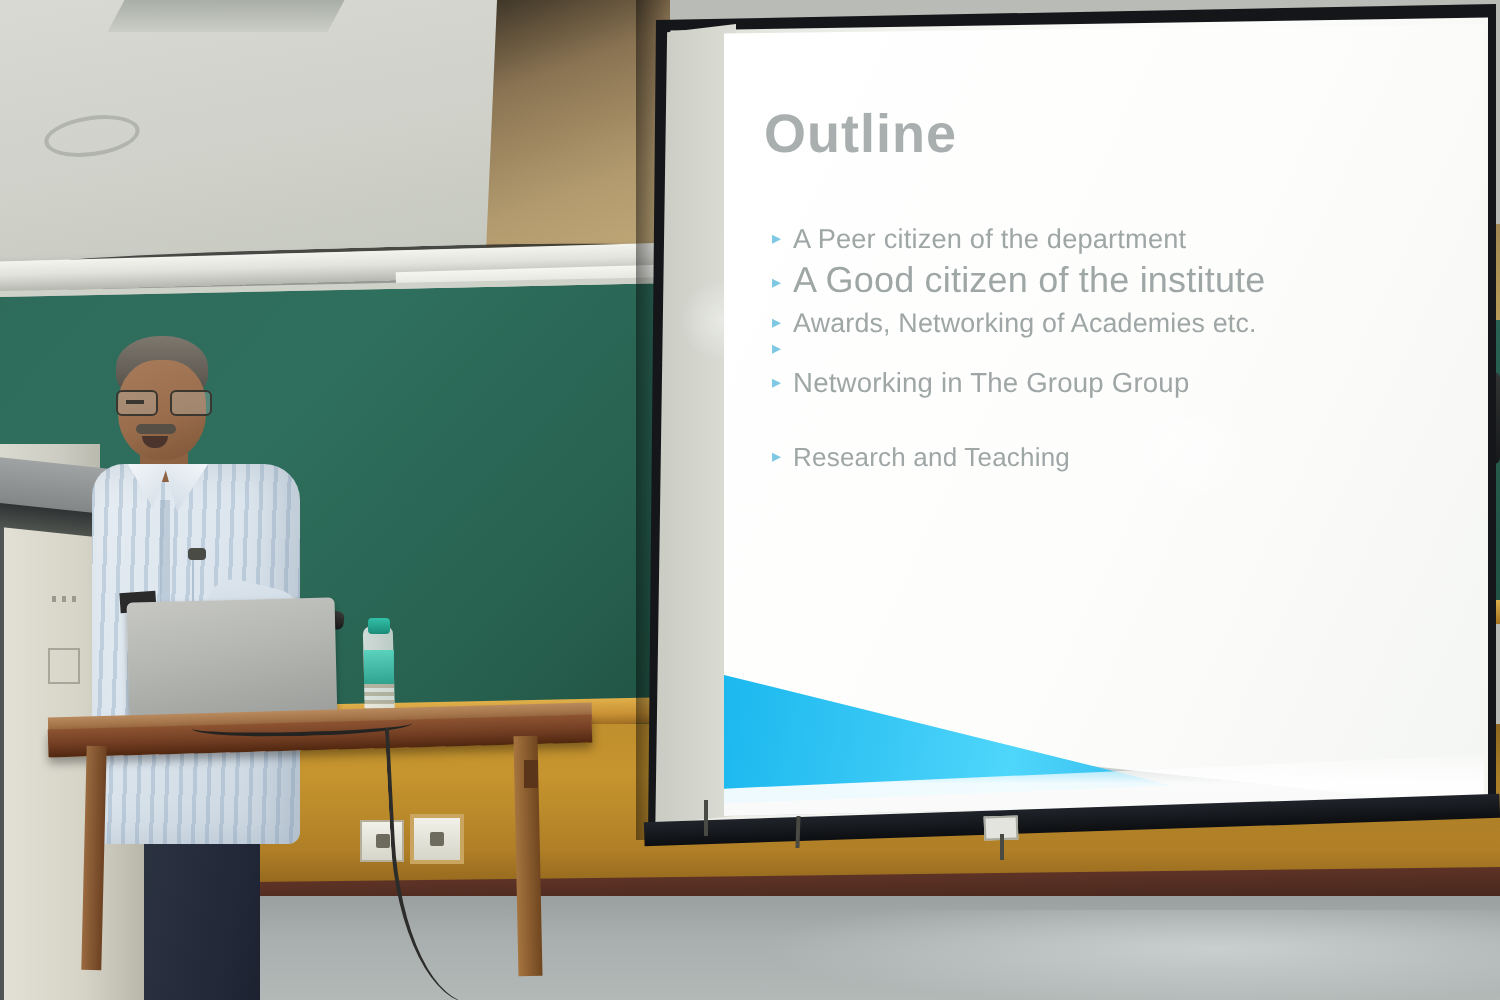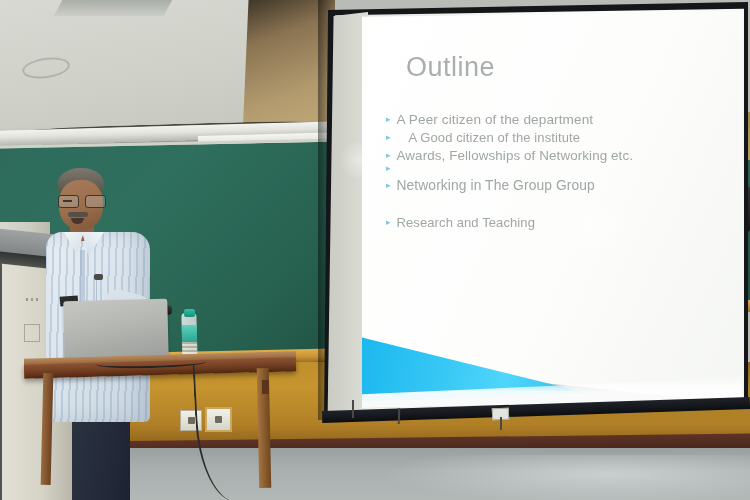--- a/index.html
+++ b/index.html
@@ -451,25 +451,25 @@
   .slide {
     position: absolute;
     left: 362px; top: 12px;
     width: 380px; height: 396px;
     clip-path: polygon(0% 1.2%, 100% 0%, 100% 98%, 0% 100%);
     overflow: hidden;
     background: linear-gradient(115deg,#ffffff 0%,#fdfdfc 55%,#f4f6f3 100%);
   }
   .slide-title {
     position: absolute;
-    left: 44px; top: 40px;
+    left: 20px; top: 40px;
     font-size: 27px;
     color: #a9aeae;
     letter-spacing: .5px;
-    font-weight: 400;
+    font-weight: 700;
   }
   .slide-bullets {
     position: absolute;
     left: 24px; top: 100px;
     width: 330px;
   }
   .bullet-row {
     display: flex;
     align-items: baseline;
     gap: 6px;
@@ -482,21 +482,21 @@
     transform: translateY(-2px);
   }
   .bullet-text {
     font-size: 13.5px;
     color: #9fa6a6;
     letter-spacing: .1px;
     white-space: nowrap;
   }
   
   .r0 .bullet-text { font-size: 13.6px; }
-  .r1 .bullet-text { font-size: 13px; margin-left: 12px; }
+  .r1 .bullet-text { font-size: 18px; }
   .r2 .bullet-text { font-size: 13.4px; }
   .r3 .bullet-text { font-size: 13.6px; }
   .r4 .bullet-text { font-size: 13.8px; }
   .r5 .bullet-text { font-size: 13px; margin-top: 19px; }
 
   .slide-deco-gray {
     position: absolute;
     left: -10px; bottom: -12px;
     width: 420px; height: 110px;
     background: linear-gradient(180deg, rgba(178,184,184,.0) 0%, rgba(168,176,176,.55) 60%, rgba(150,158,158,.75) 100%);
@@ -631,21 +631,21 @@
       <div class="bullet-row r0">
         <span class="bullet-mark">▸</span>
         <span class="bullet-text">A Peer citizen of the department</span>
       </div>
       <div class="bullet-row r1">
         <span class="bullet-mark">▸</span>
         <span class="bullet-text">A Good citizen of the institute</span>
       </div>
       <div class="bullet-row r2">
         <span class="bullet-mark">▸</span>
-        <span class="bullet-text">Awards, Fellowships of Networking etc.</span>
+        <span class="bullet-text">Awards, Networking of Academies etc.</span>
       </div>
       <div class="bullet-row r3">
         <span class="bullet-mark">▸</span>
       </div>
       <div class="bullet-row r4">
         <span class="bullet-mark">▸</span>
         <span class="bullet-text">Networking in The Group Group</span>
       </div>
       <div class="bullet-row r5">
         <span class="bullet-mark">▸</span>

